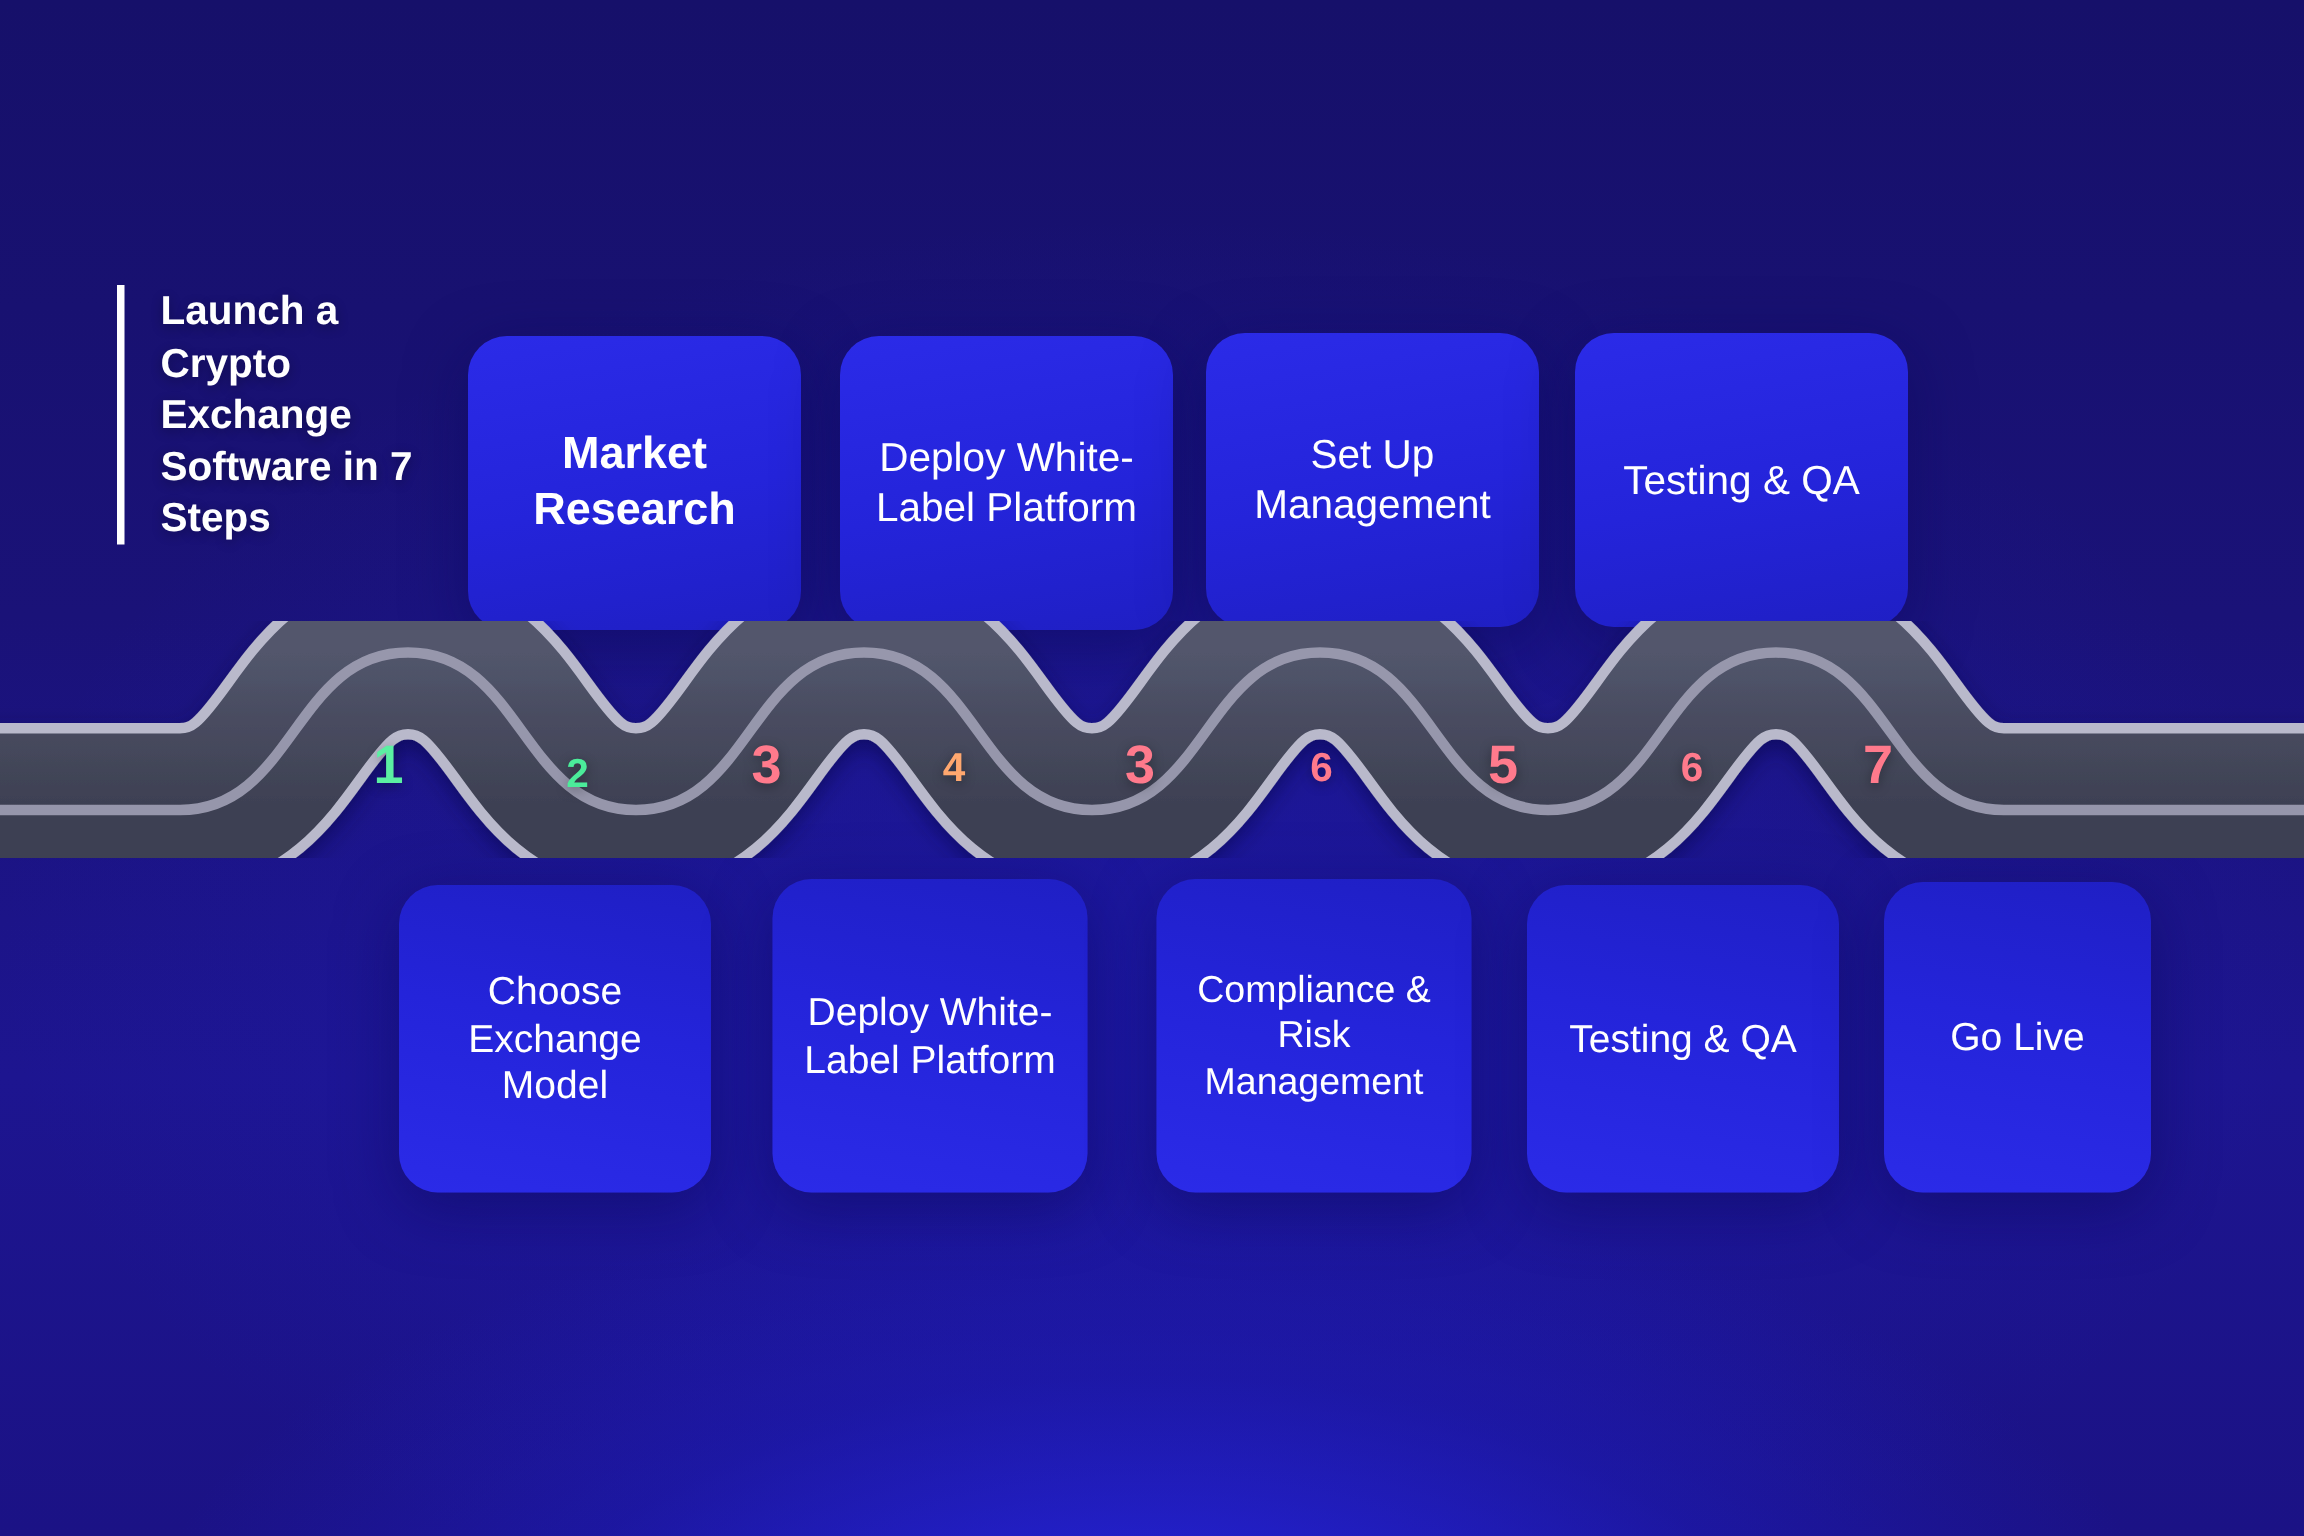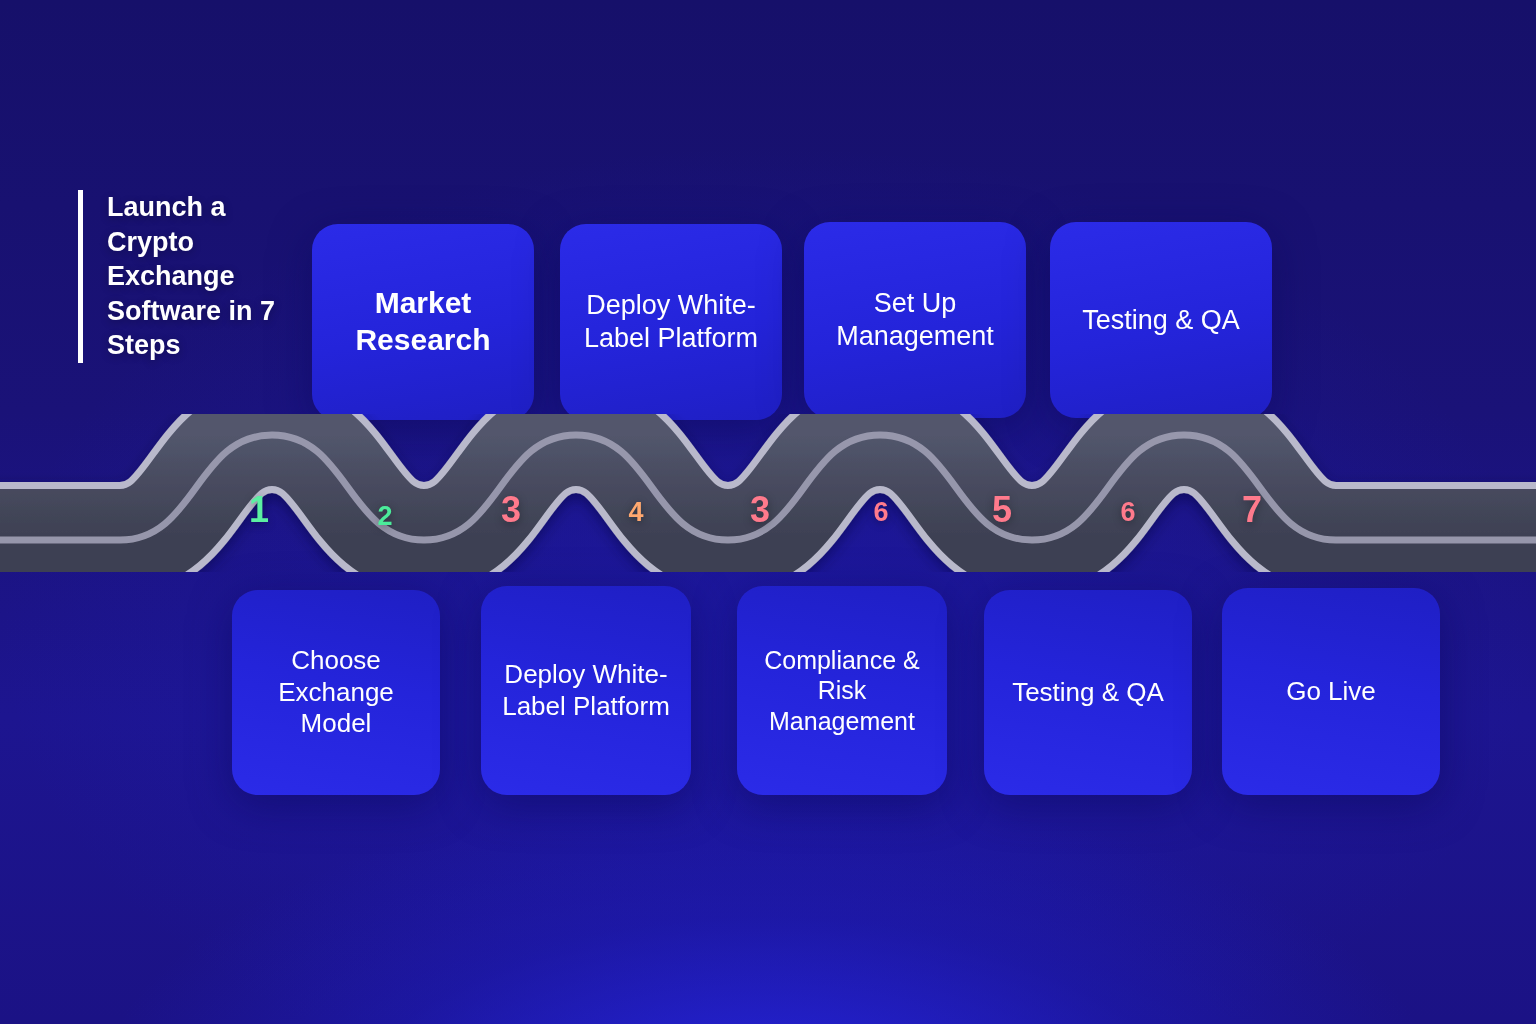--- a/index.html
+++ b/index.html
@@ -59,40 +59,41 @@
     color:#ffffff;
     line-height:1.22;
     padding:0 12px;
     box-shadow:0 10px 40px rgba(10,8,90,0.5);
   }
   .card.top {
     background:linear-gradient(170deg, #2b2be8 0%, #2424da 55%, #1f1fc4 100%);
   }
   .card.bottom {
     background:linear-gradient(10deg, #2b2be8 0%, #2424da 55%, #1f1fc4 100%);
+    margin-left:34px;
   }
   .card-text { display:block; }
 
   
   #card-top-1 { left:312px; top:224px; width:222px; height:196px; }
   #card-top-2 { left:560px; top:224px; width:222px; height:196px; }
   #card-top-3 { left:804px; top:222px; width:222px; height:196px; }
   #card-top-4 { left:1050px; top:222px; width:222px; height:196px; }
 
   #card-top-1 .card-text { font-size:30px; font-weight:bold; }
   #card-top-2 .card-text,
   #card-top-3 .card-text,
   #card-top-4 .card-text { font-size:27px; font-weight:normal; }
 
   
   #card-bot-1 { left:232px; top:590px; width:208px; height:205px; }
   #card-bot-2 { left:481px; top:586px; width:210px; height:209px; }
   #card-bot-3 { left:737px; top:586px; width:210px; height:209px; }
   #card-bot-4 { left:984px; top:590px; width:208px; height:205px; }
-  #card-bot-5 { left:1222px; top:588px; width:218px; height:207px; }
+  #card-bot-5 { left:1222px; top:588px; width:178px; height:207px; }
 
   #card-bot-1 .card-text,
   #card-bot-2 .card-text,
   #card-bot-3 .card-text,
   #card-bot-4 .card-text,
   #card-bot-5 .card-text { font-size:26px; font-weight:normal; }
   #card-bot-3 .card-text { font-size:25px; }
 
   
   #road {

